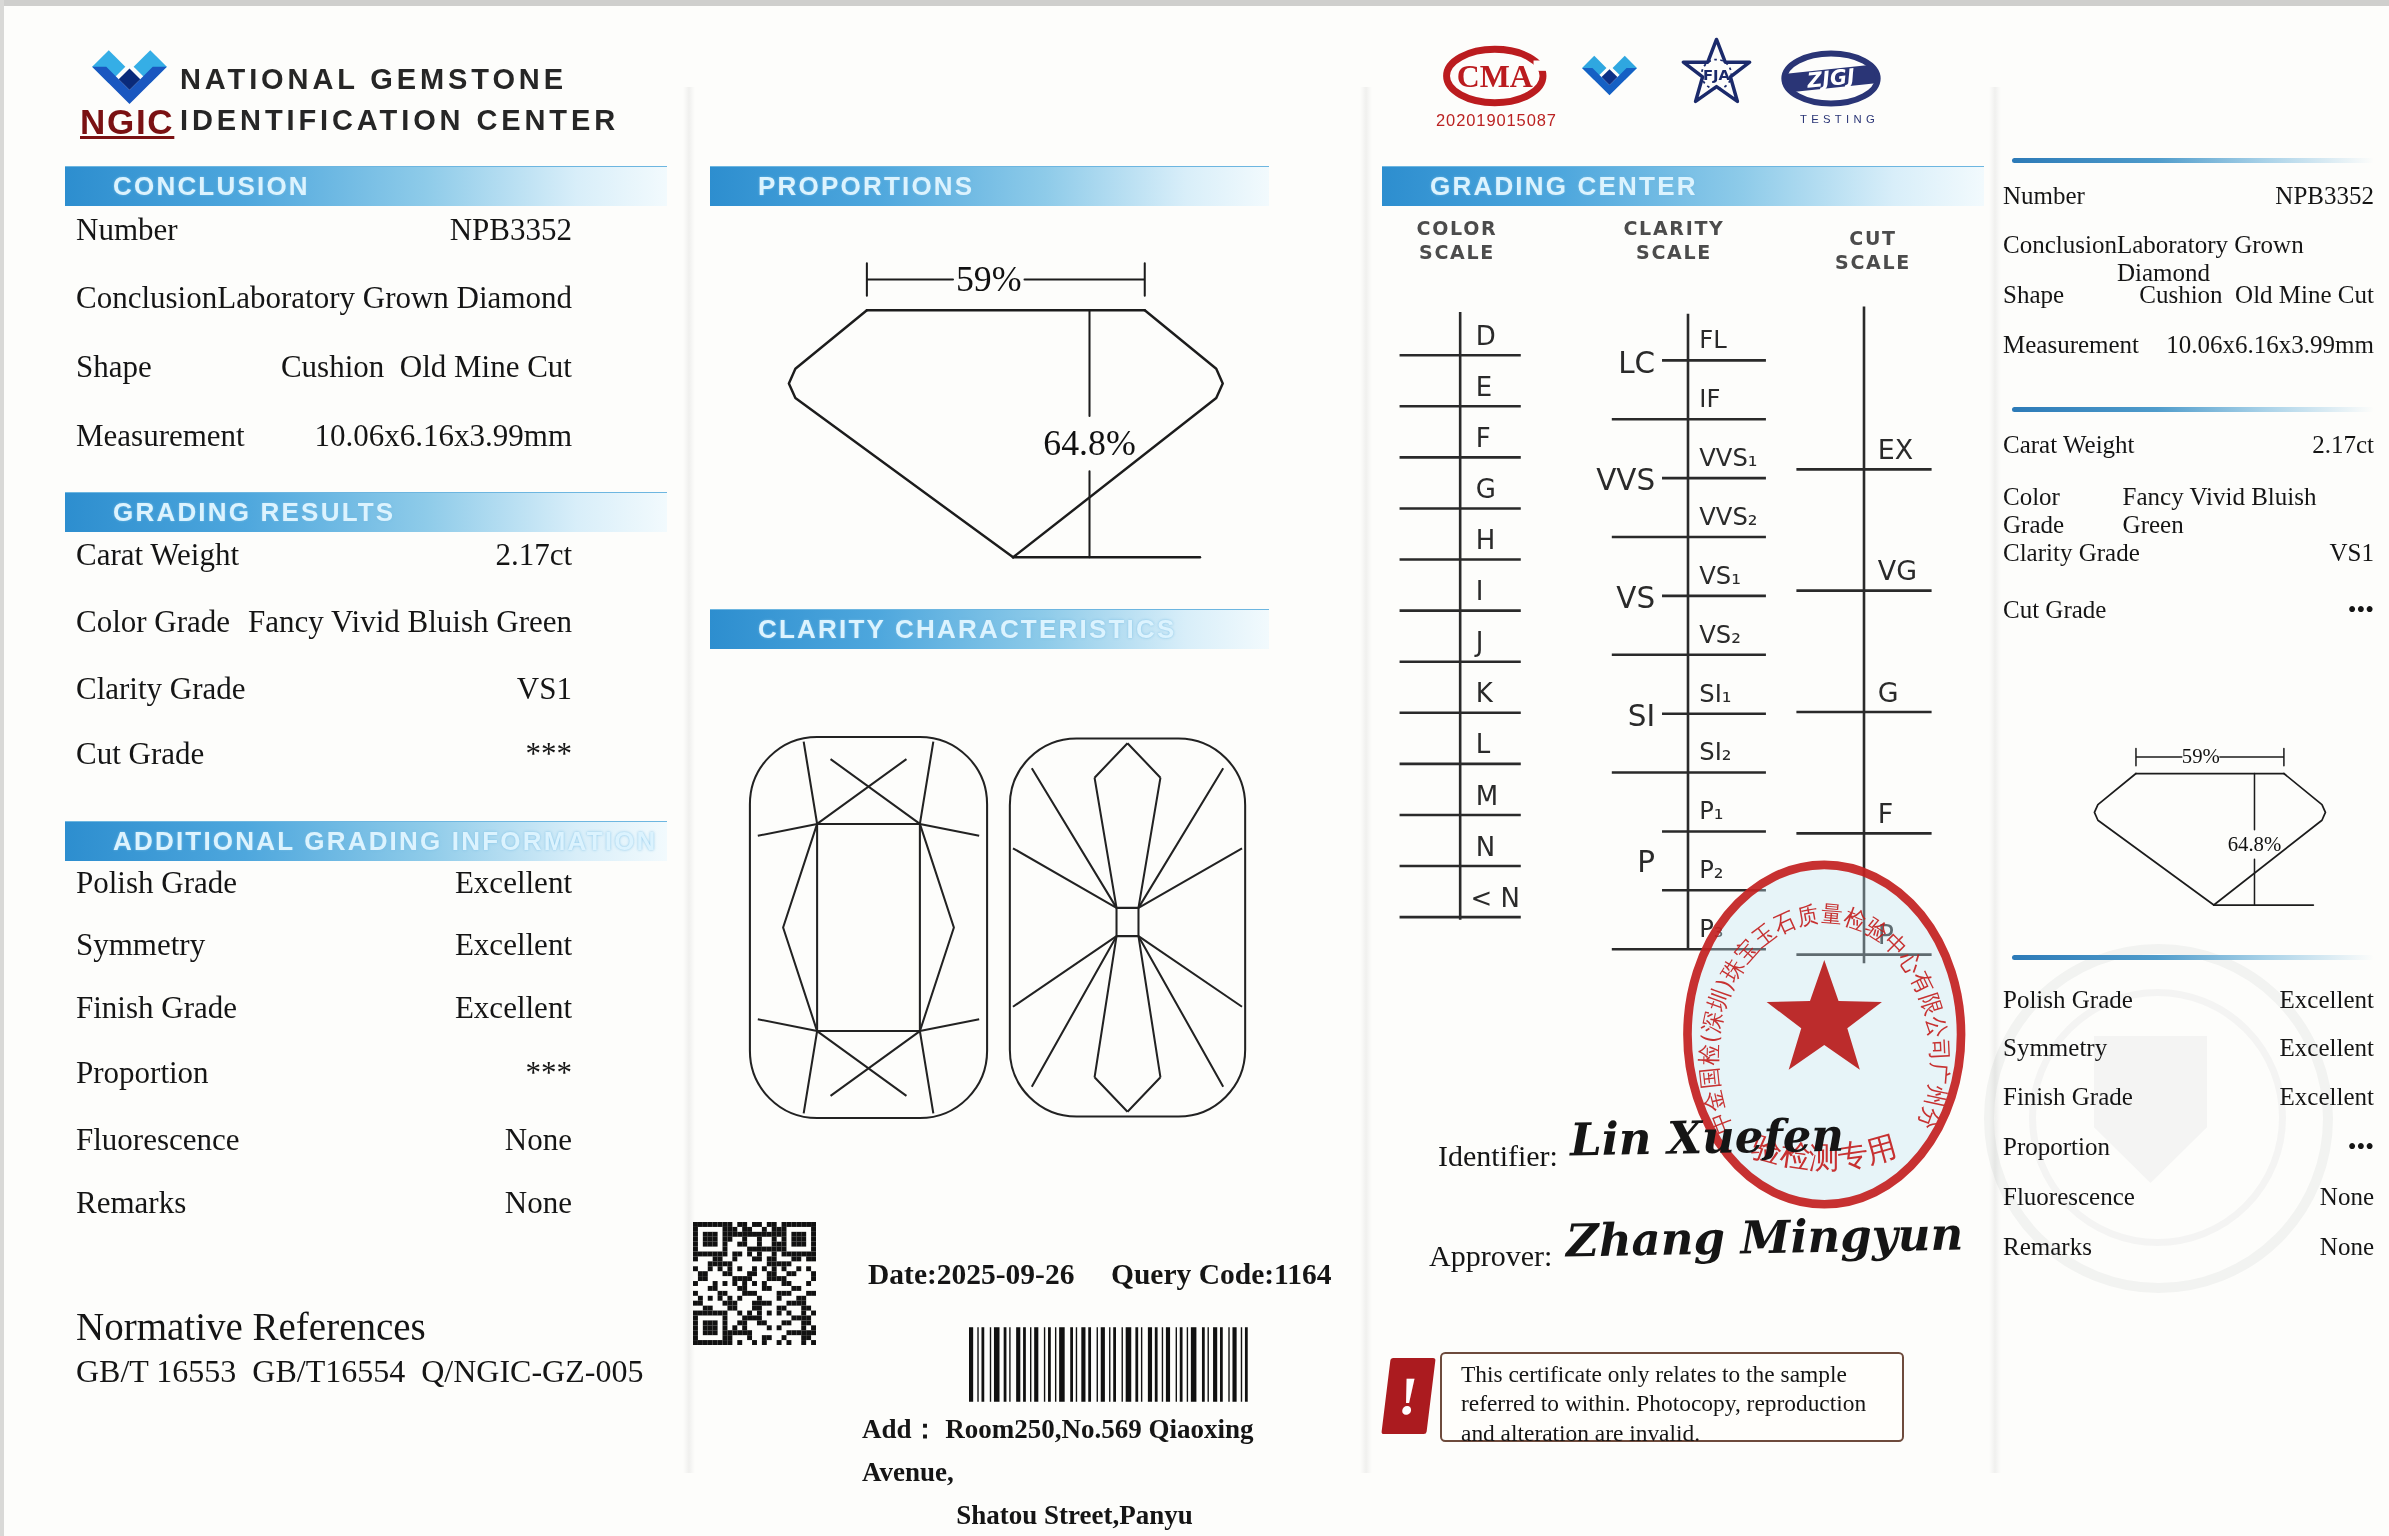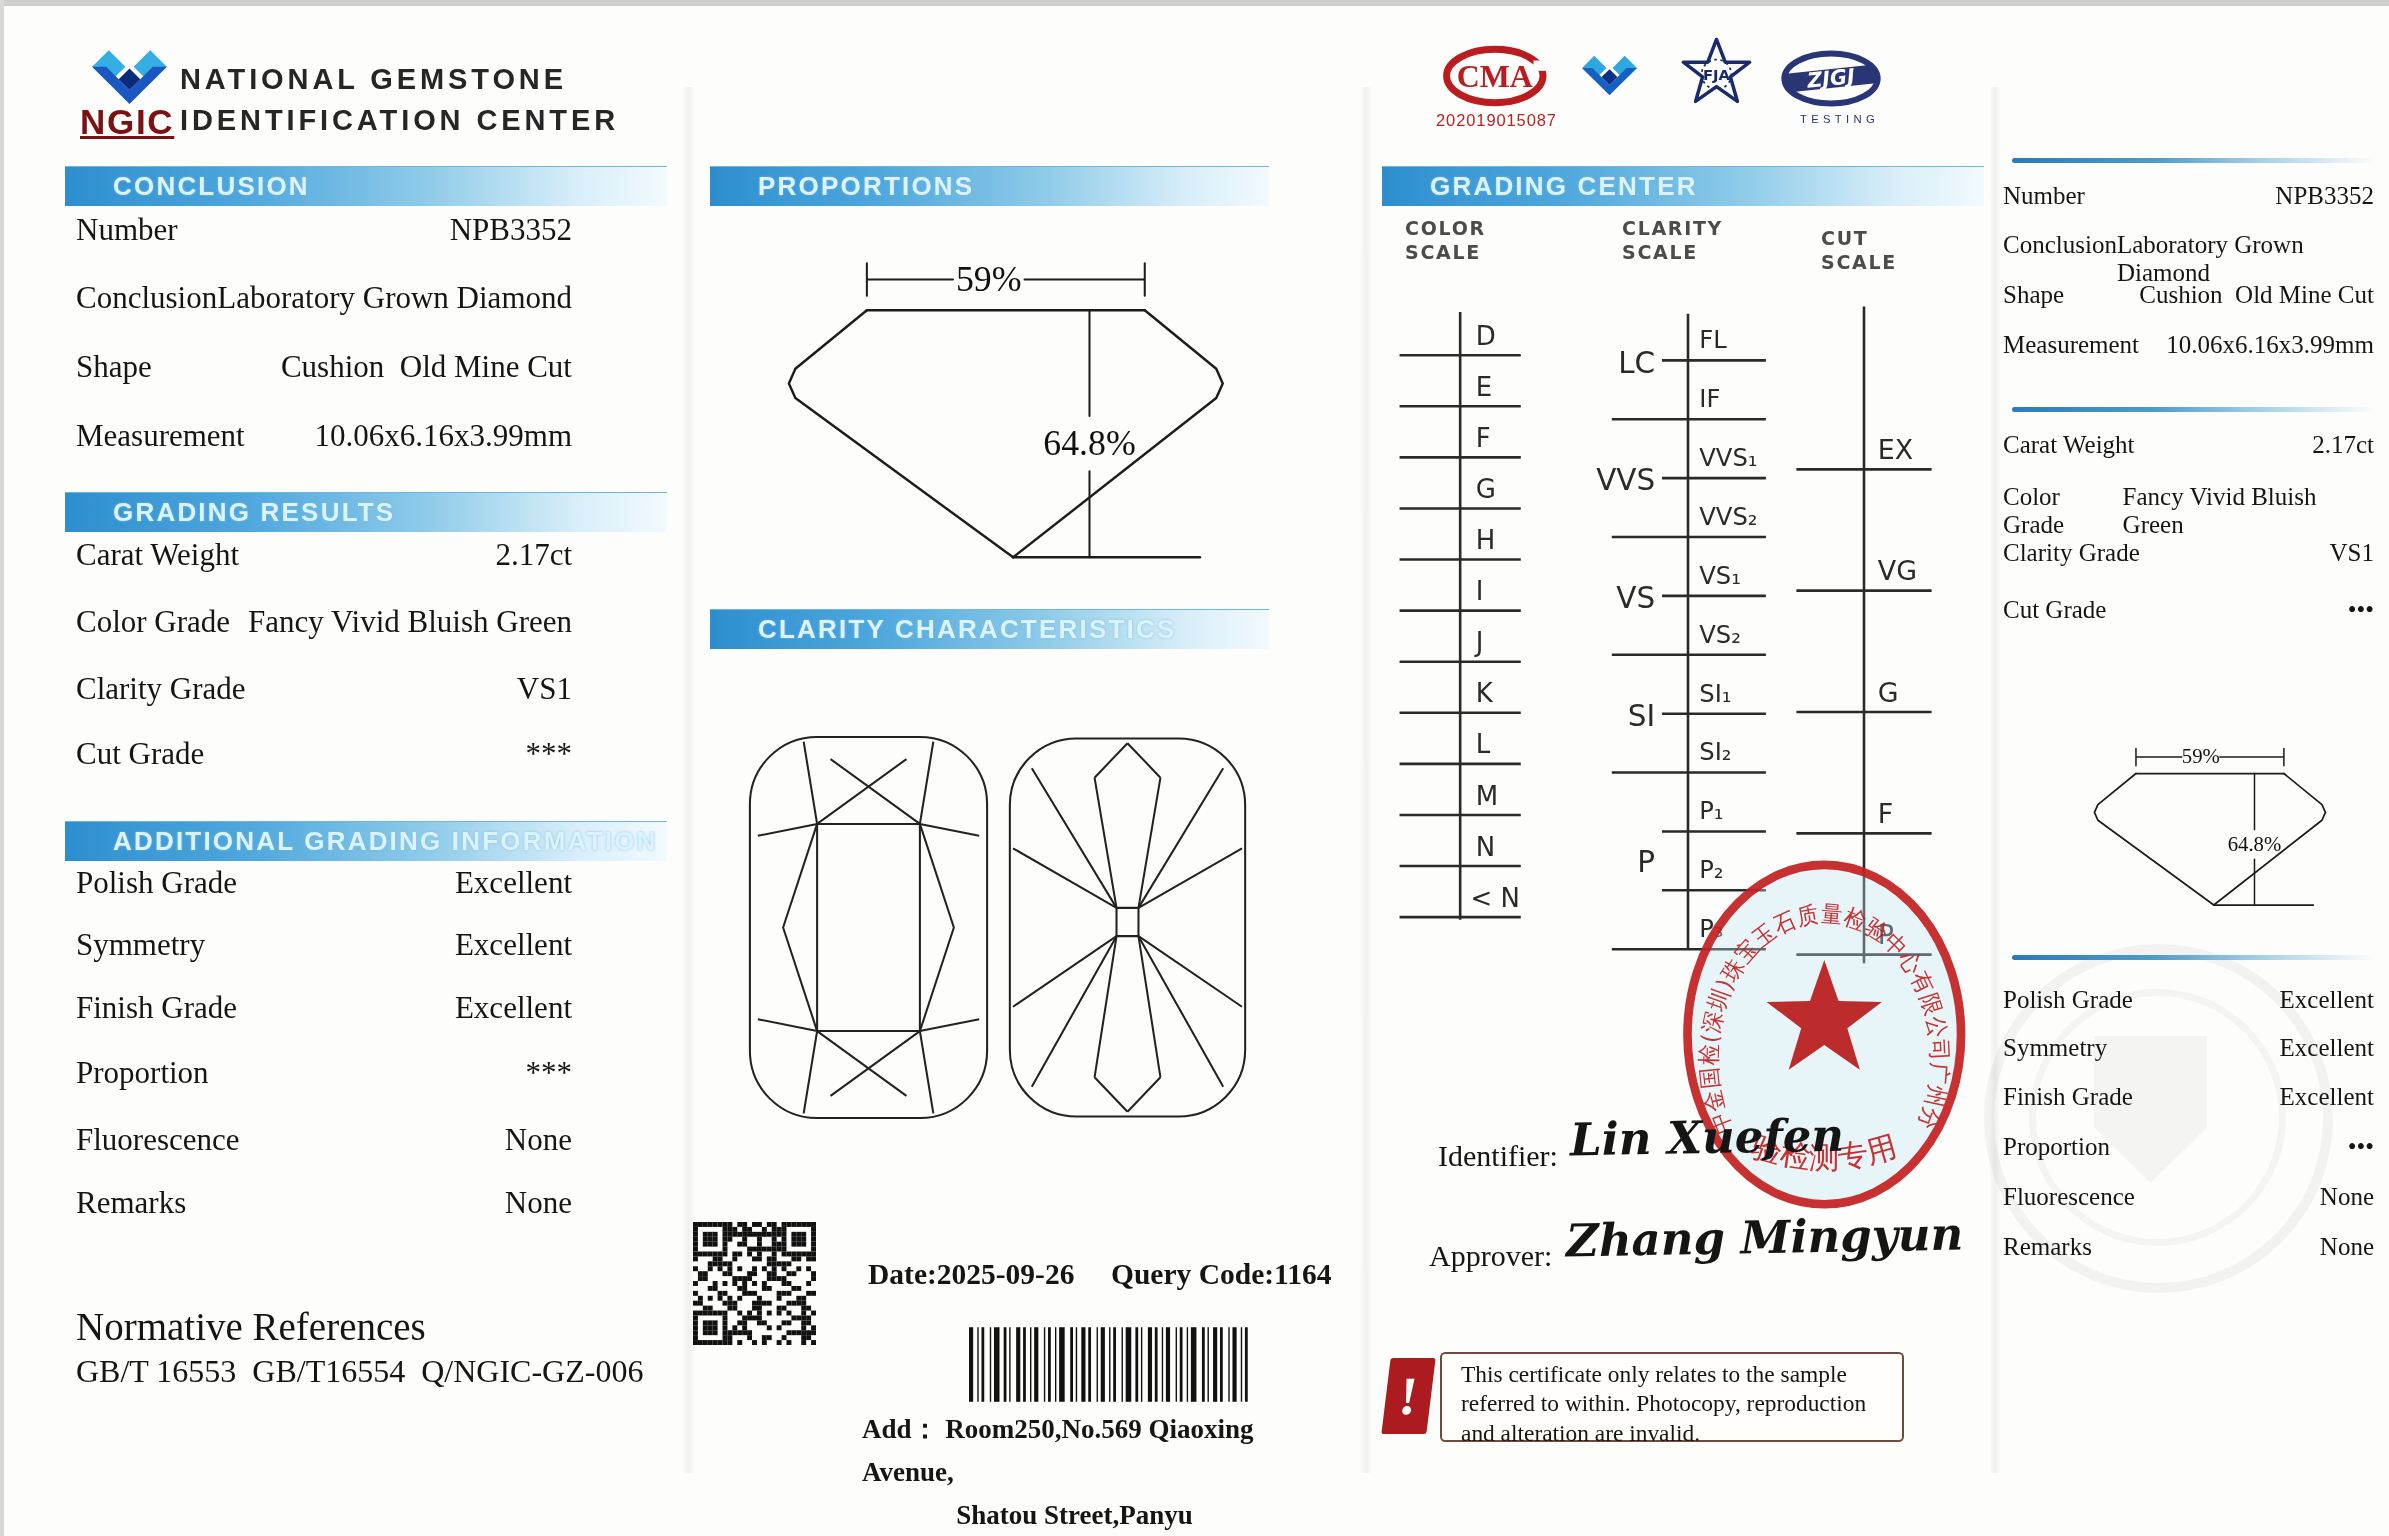--- a/index.html
+++ b/index.html
@@ -22,21 +22,21 @@
   .f29{font-size:25px;}
   .pre{white-space:pre-wrap;}
   
   .brand-text{position:absolute;font-family:"Liberation Sans",sans-serif;font-weight:700;color:#7a1113;text-decoration:underline;}
   .org-name{position:absolute;font-family:"Liberation Sans",sans-serif;font-weight:700;font-size:29px;
             letter-spacing:3.9px;color:#262626;line-height:1.4;}
   .cma-num{position:absolute;font-family:"Liberation Sans",sans-serif;color:#b22;font-size:16.5px;letter-spacing:0.9px;}
   .zjgj-sub{position:absolute;font-family:"Liberation Sans",sans-serif;color:#2a3576;font-size:11.3px;letter-spacing:4.3px;}
   
   .scale-head{position:absolute;font-family:"DejaVu Sans",sans-serif;font-weight:700;font-size:19px;
-              letter-spacing:1.7px;color:#4c4c4c;line-height:1.25;}
+              letter-spacing:1.7px;color:#4c4c4c;text-align:center;line-height:1.25;}
   
   .siglabel{position:absolute;font-size:30px;}
   .signame{position:absolute;font-family:"DejaVu Serif",serif;font-style:italic;font-weight:700;font-size:45px;
            transform:rotate(-1deg);}
   
   .notice-box{position:absolute;border:2.6px solid #6e4b3c;border-radius:5.2px;background:#fffefb;
               box-sizing:border-box;padding:6px 14px 5.2px 19px;font-size:23.4px;line-height:1.25;}
   .excl{position:absolute;background:#ab1b1f;transform:skewX(-7deg);border-radius:2.6px;display:flex;
         align-items:center;justify-content:center;color:#fff;font-weight:700;font-size:54px;font-family:"Liberation Serif",serif;}
   .hline{position:absolute;height:5.2px;border-radius:2.6px;
@@ -158,21 +158,21 @@
   </div>
   <div class="frow f36" style="left:76px;top:1122px;width:496px">
     <span class="lbl">Fluorescence</span>
     <span class="val">None</span>
   </div>
   <div class="frow f36" style="left:76px;top:1185px;width:496px">
     <span class="lbl">Remarks</span>
     <span class="val">None</span>
   </div>
   <div style="position:absolute;left:76px;top:1304px;font-size:39px">Normative References</div>
-  <div class="pre" style="position:absolute;left:76px;top:1353px;font-size:32px">GB/T 16553  GB/T16554  Q/NGIC-GZ-006</div>
+  <div class="pre" style="position:absolute;left:76px;top:1353px;font-size:32px">GB/T 16553  GB/T16554  Q/NGIC-GZ-005</div>
 
   <div class="bar" style="left:710px;top:166px;width:559px">
     <span>PROPORTIONS</span>
   </div>
   <svg style="position:absolute;left:745px;top:232px" width="520" height="350" viewBox="0 0 640 430">
     <g stroke="#1c1c1c" stroke-width="3" fill="none" stroke-linejoin="round" stroke-linecap="round">
       <path d="M150,58 L256,58 M344,58 L492,58 M150,38 L150,78 M492,38 L492,78" stroke-width="2.5"></path>
       <path d="M150,96 L492,96"></path>
       <path d="M150,96 L62,168 L54,186 L62,204 L330,400"></path>
       <path d="M492,96 L580,168 L588,186 L580,204 L330,400"></path>

